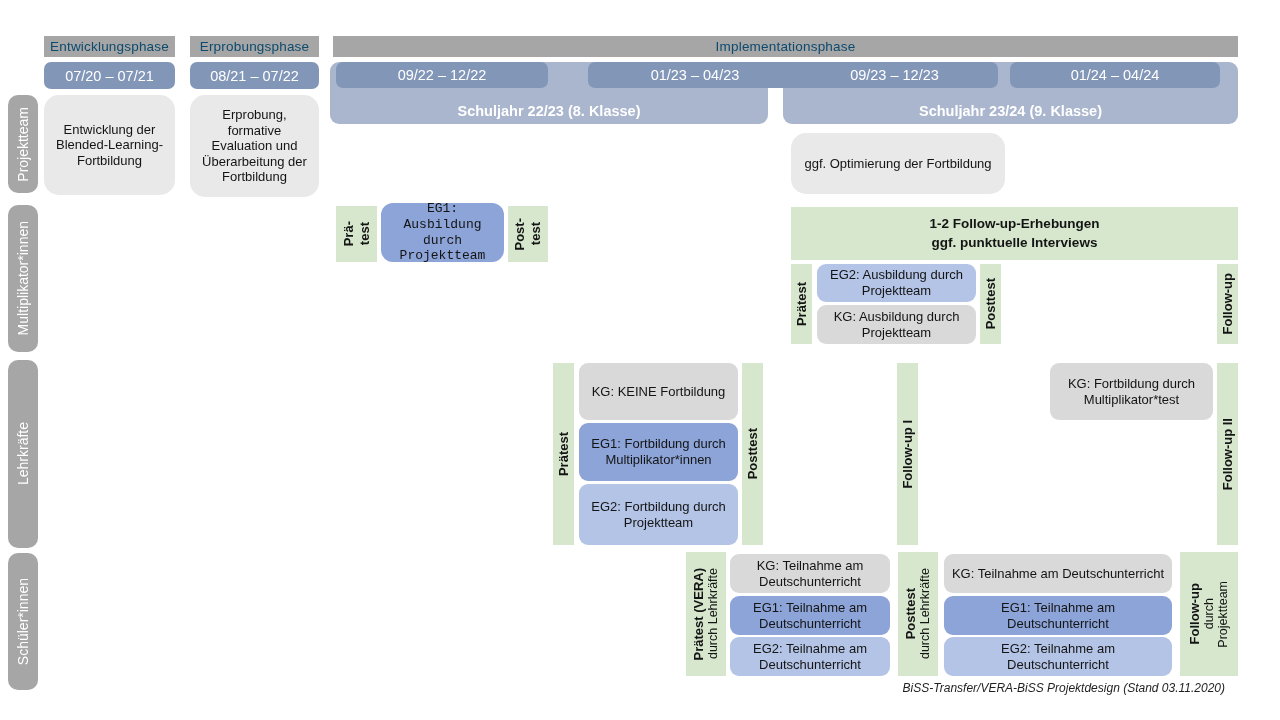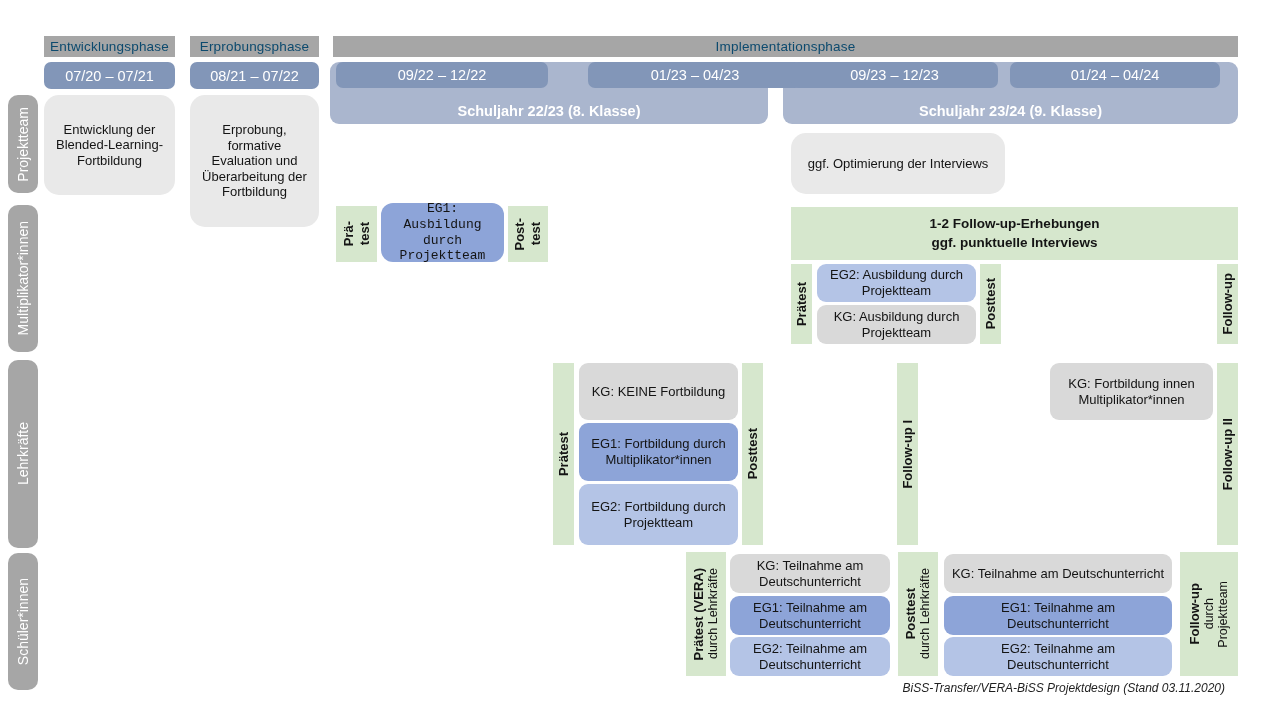--- a/index.html
+++ b/index.html
@@ -67,22 +67,22 @@
     <span class="vt">Multiplikator*innen</span>
   </div>
   <div class="abs sidebar-bar" style="left:8px;top:360px;width:30px;height:188px;">
     <span class="vt">Lehrkräfte</span>
   </div>
   <div class="abs sidebar-bar" style="left:8px;top:553px;width:30px;height:137px;">
     <span class="vt">Schüler*innen</span>
   </div>
 
   <div class="abs box xl-round" style="left:44px;top:95px;width:131px;height:100px;">Entwicklung der Blended-Learning-Fortbildung</div>
-  <div class="abs box xl-round" style="left:190px;top:95px;width:129px;height:132px;">Erprobung, formative Evaluation und Überarbeitung der Fortbildung</div>
-  <div class="abs box xl-round" style="left:791px;top:133px;width:214px;height:61px;">ggf. Optimierung der Interviews</div>
+  <div class="abs box xl-round" style="left:190px;top:95px;width:129px;height:102px;">Erprobung, formative Evaluation und Überarbeitung der Fortbildung</div>
+  <div class="abs box xl-round" style="left:791px;top:133px;width:214px;height:61px;">ggf. Optimierung der Fortbildung</div>
 
   <div class="abs vbar" style="left:336px;top:206px;width:41px;height:56px;">
     <span class="vt">Prä-</span>
     <span class="vt">test</span>
   </div>
   <div class="abs box eg1 r12" style="left:381px;top:203px;width:123px;height:59px;">EG1: Ausbildung durch Projektteam</div>
   <div class="abs vbar" style="left:508px;top:206px;width:40px;height:56px;">
     <span class="vt">Post-</span>
     <span class="vt">test</span>
   </div>
@@ -109,21 +109,21 @@
   </div>
   <div class="abs box kg" style="left:579px;top:363px;width:159px;height:57px;">KG: KEINE Fortbildung</div>
   <div class="abs box eg1" style="left:579px;top:423px;width:159px;height:58px;">EG1: Fortbildung durch Multiplikator*innen</div>
   <div class="abs box eg2" style="left:579px;top:484px;width:159px;height:61px;">EG2: Fortbildung durch Projektteam</div>
   <div class="abs vbar" style="left:742px;top:363px;width:21px;height:182px;">
     <span class="vt">Posttest</span>
   </div>
   <div class="abs vbar" style="left:897px;top:363px;width:21px;height:182px;">
     <span class="vt">Follow-up I</span>
   </div>
-  <div class="abs box kg" style="left:1050px;top:363px;width:163px;height:57px;">KG: Fortbildung innen Multiplikator*innen</div>
+  <div class="abs box kg" style="left:1050px;top:363px;width:163px;height:57px;">KG: Fortbildung durch Multiplikator*test</div>
   <div class="abs vbar" style="left:1217px;top:363px;width:21px;height:182px;">
     <span class="vt">Follow-up II</span>
   </div>
 
   <div class="abs vbar" style="left:686px;top:552px;width:40px;height:124px;">
     <span class="vt">Prätest (VERA)</span>
     <span class="vt reg">durch Lehrkräfte</span>
   </div>
   <div class="abs box kg" style="left:730px;top:554px;width:160px;height:39px;">KG: Teilnahme am Deutschunterricht</div>
   <div class="abs box eg1" style="left:730px;top:596px;width:160px;height:39px;">EG1: Teilnahme am Deutschunterricht</div>

